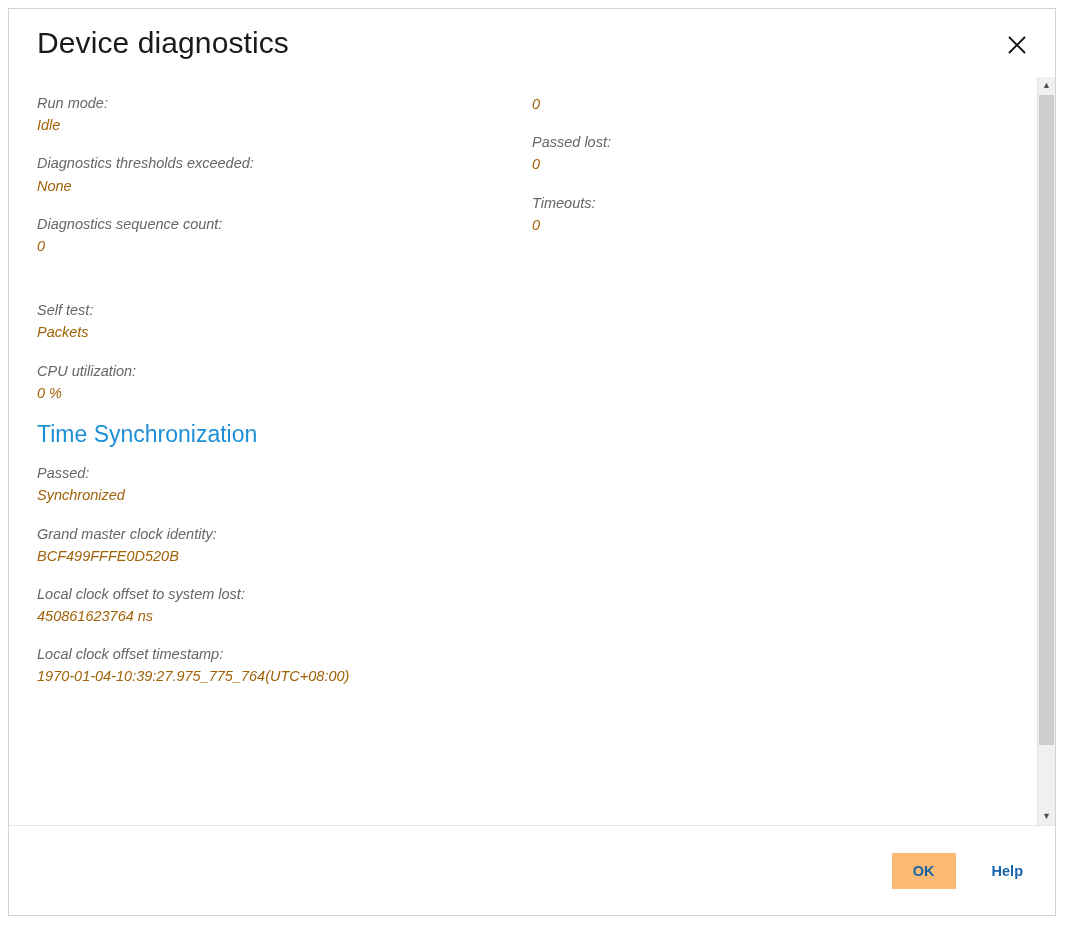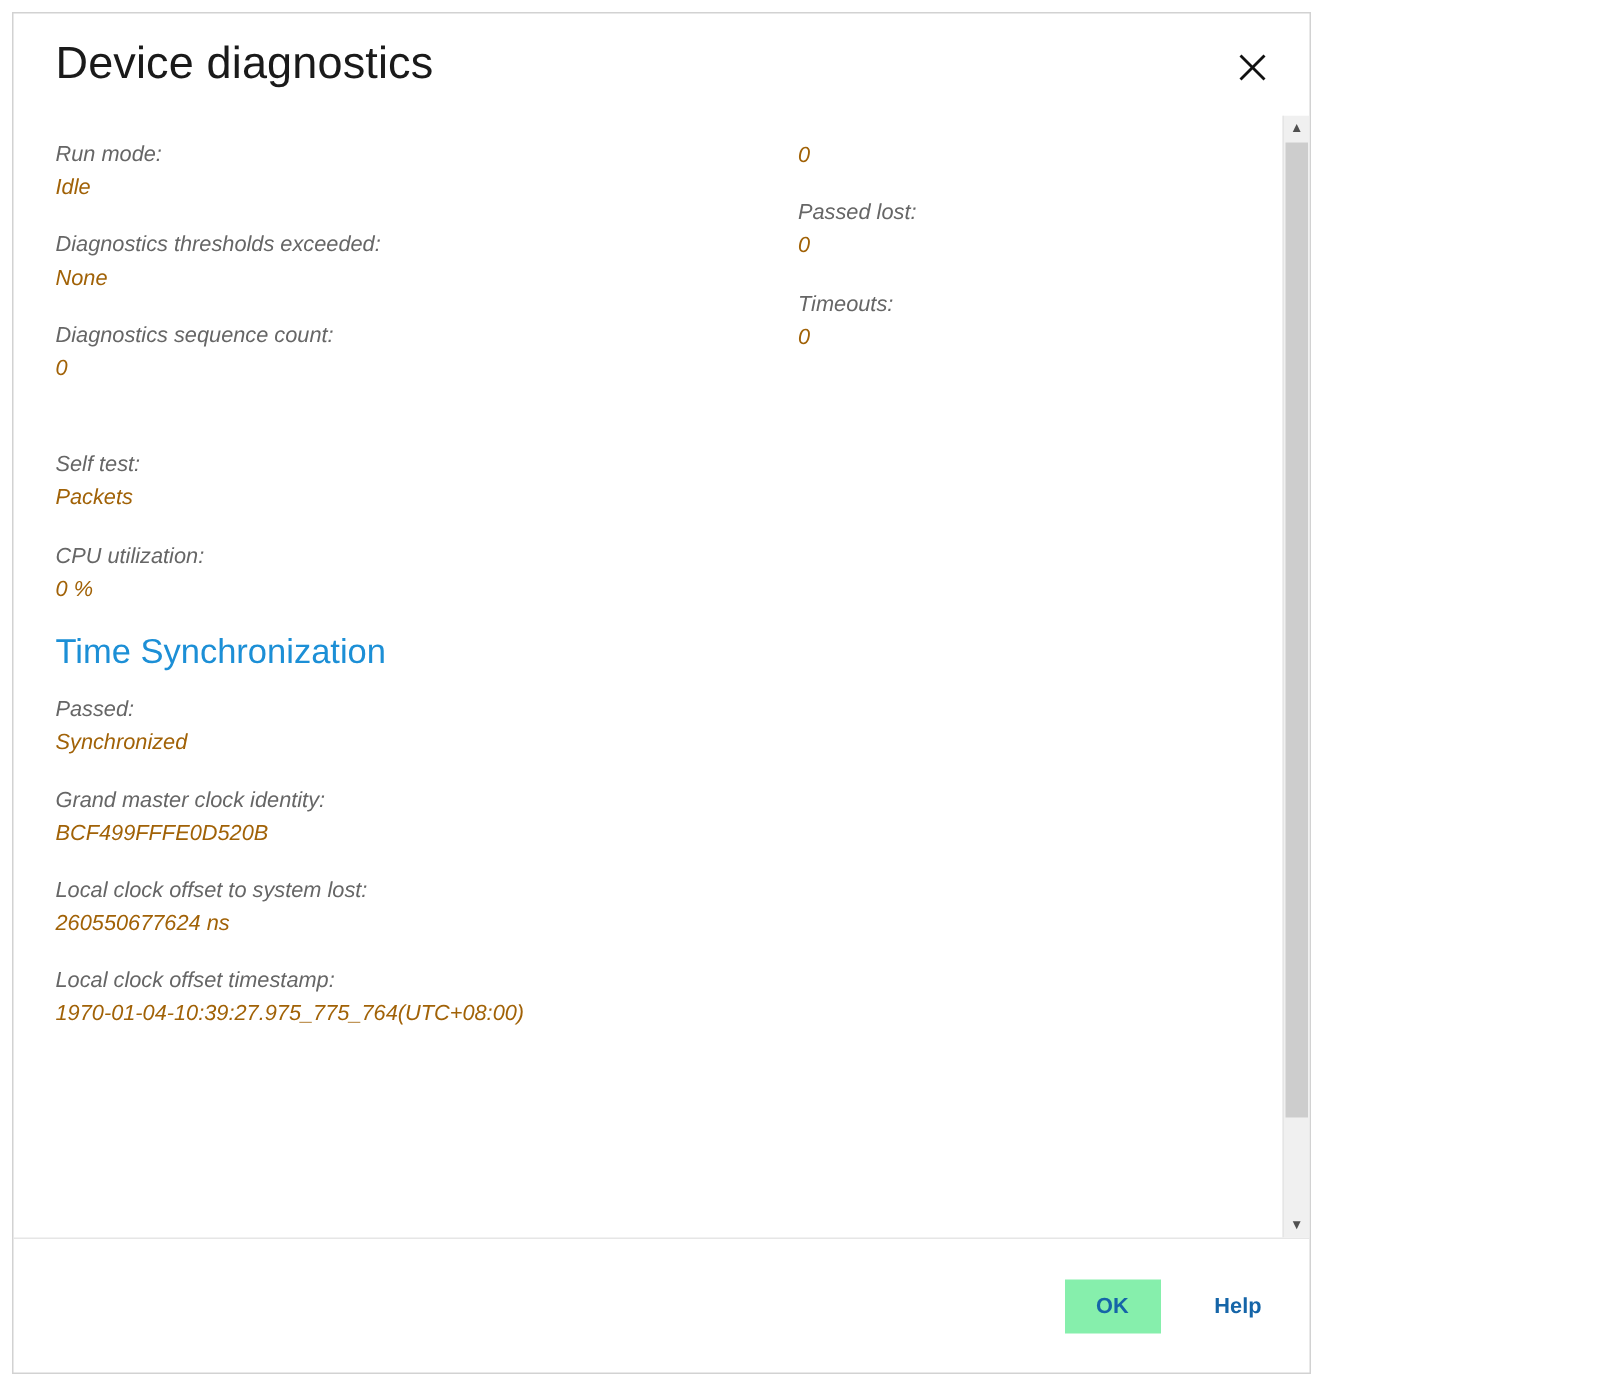--- a/index.html
+++ b/index.html
@@ -10,21 +10,21 @@
   body {
     width: 1072px;
     height: 932px;
     font-family: "Liberation Sans", sans-serif;
     overflow: hidden;
   }
   .dialog {
     position: absolute;
     left: 8px;
     top: 8px;
-    width: 866px;
+    width: 1048px;
     height: 908px;
     background: #ffffff;
     border: 1px solid #d2d2d2;
     box-sizing: border-box;
     display: flex;
     flex-direction: column;
   }
   .titlebar {
     position: relative;
     height: 68px;
@@ -138,21 +138,21 @@
     flex: 0 0 90px;
     border-top: 1px solid #e6e6e6;
     display: flex;
     align-items: center;
     justify-content: flex-end;
     padding-right: 30px;
     box-sizing: border-box;
     gap: 34px;
   }
   .btn-ok {
-    background: #86efac;
+    background: #fdba74;
     color: #1565a8;
     border: none;
     font-size: 14.5px;
     font-weight: bold;
     font-family: "Liberation Sans", sans-serif;
     padding: 10px 0;
     width: 64px;
     cursor: pointer;
   }
   .btn-help {
@@ -235,21 +235,21 @@
         <div class="field">
           <div class="lbl">Passed:</div>
           <div class="val">Synchronized</div>
         </div>
         <div class="field">
           <div class="lbl">Grand master clock identity:</div>
           <div class="val">BCF499FFFE0D520B</div>
         </div>
         <div class="field">
           <div class="lbl">Local clock offset to system lost:</div>
-          <div class="val">260550677624 ns</div>
+          <div class="val">450861623764 ns</div>
         </div>
         <div class="field">
           <div class="lbl">Local clock offset timestamp:</div>
           <div class="val">1970-01-04-10:39:27.975_775_764(UTC+08:00)</div>
         </div>
       </div>
 
     </div>
 
     <div class="scrollbar">

